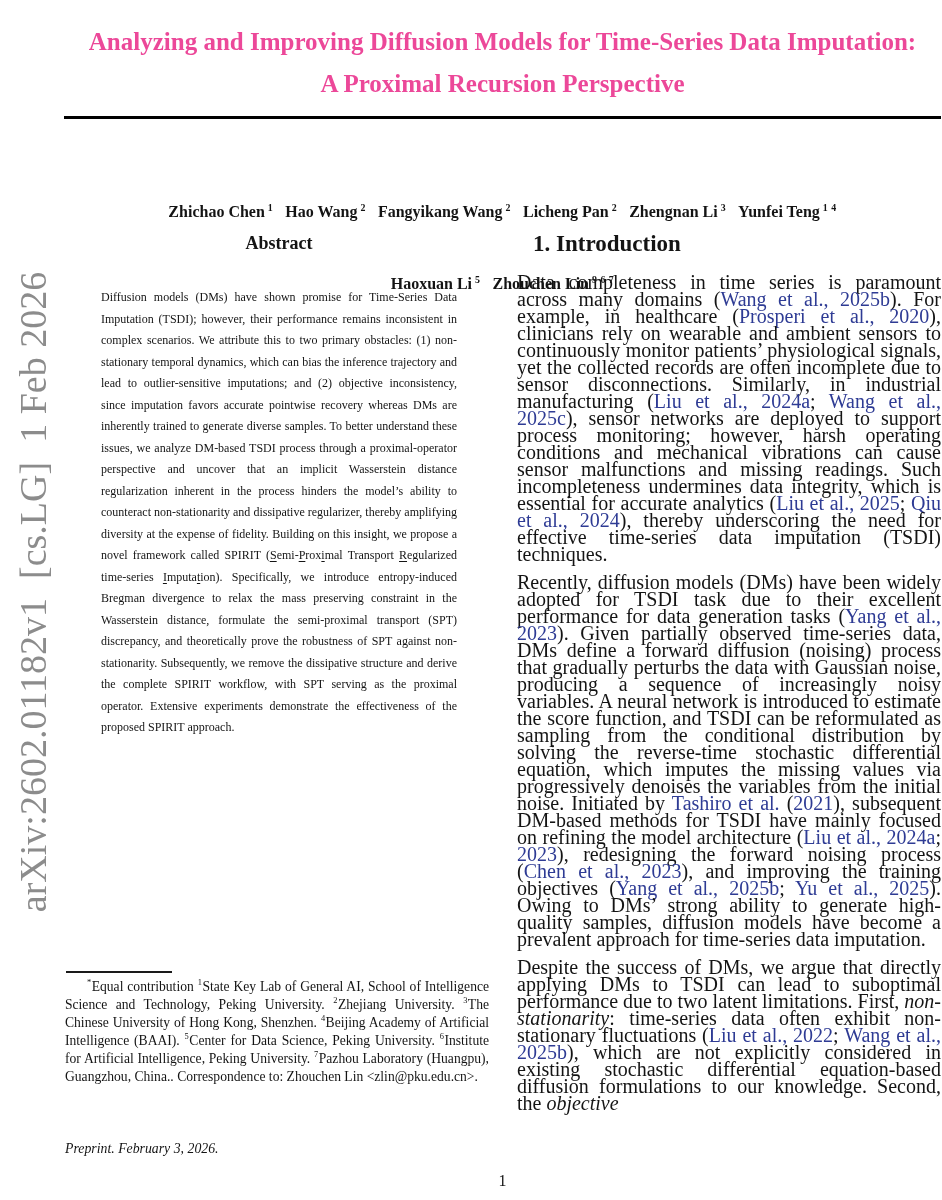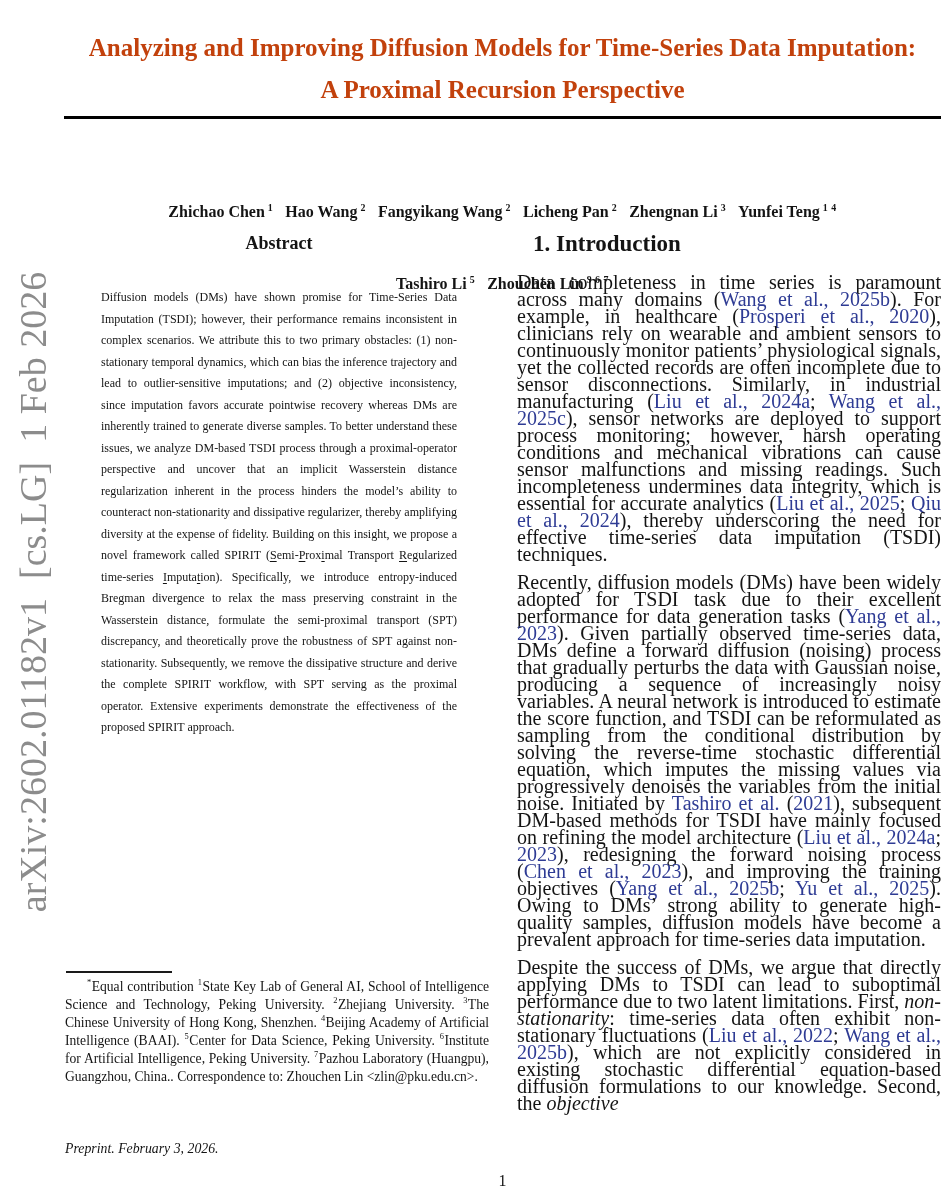--- a/index.html
+++ b/index.html
@@ -1,22 +1,22 @@
 <!DOCTYPE html>
 <html><head>
 <meta charset="utf-8">
 <style>
   html,body{margin:0;padding:0;background:#ffffff;}
   .page{
     position:relative;width:942px;height:1200px;background:#ffffff;overflow:hidden;
     font-family:"Liberation Serif","DejaVu Serif",serif;color:#141414;
   }
   .content{position:absolute;left:64px;top:0;width:877px;height:1200px;}
-  .title{position:absolute;top:27px;left:0;width:100%;text-align:center;
-         font-weight:700;font-size:25px;line-height:42px;color:#c2410c;}
+  .title{position:absolute;top:21px;left:0;width:100%;text-align:center;
+         font-weight:700;font-size:25px;line-height:42px;color:#ec4899;}
   .title-rule{position:absolute;top:116px;left:0;width:877px;height:3px;background:#000;}
   .authors{position:absolute;top:152px;left:0;width:100%;text-align:center;
            font-weight:700;font-size:16px;line-height:24px;white-space:pre-wrap;}
   .sup{font-size:0.62em;vertical-align:super;line-height:0;letter-spacing:0.5px;}
   .abs-head{position:absolute;top:233px;left:37px;width:356px;text-align:center;
             font-weight:700;font-size:18px;}
   .abs-body{position:absolute;top:287px;left:37px;width:356px;
             font-size:12px;line-height:21.5px;text-align:justify;}
   .u{text-decoration:underline;text-underline-offset:2px;}
   .cite{color:#2e3b94;}
@@ -47,21 +47,21 @@
 
     <div class="title">
       <div>Analyzing and Improving Diffusion Models for Time-Series Data Imputation:</div>
       <div>A Proximal Recursion Perspective</div>
     </div>
 
     <div class="title-rule"></div>
 
     <div class="authors">
       <div><span>Zhichao Chen</span><span class="sup"> 1</span><span>&nbsp;&nbsp;&nbsp;</span><span>Hao Wang</span><span class="sup"> 2</span><span>&nbsp;&nbsp;&nbsp;</span><span>Fangyikang Wang</span><span class="sup"> 2</span><span>&nbsp;&nbsp;&nbsp;</span><span>Licheng Pan</span><span class="sup"> 2</span><span>&nbsp;&nbsp;&nbsp;</span><span>Zhengnan Li</span><span class="sup"> 3</span><span>&nbsp;&nbsp;&nbsp;</span><span>Yunfei Teng</span><span class="sup"> 1 4</span></div>
-      <div><span>Tashiro Li</span><span class="sup"> 5</span><span>&nbsp;&nbsp;&nbsp;</span><span>Zhouchen Lin</span><span class="sup"> 9 6 7</span></div>
+      <div><span>Haoxuan Li</span><span class="sup"> 5</span><span>&nbsp;&nbsp;&nbsp;</span><span>Zhouchen Lin</span><span class="sup"> 9 6 7</span></div>
     </div>
 
     <div class="abs-head">Abstract</div>
     <div class="abs-body"><span>Diffusion models (DMs) have shown promise for Time-Series Data Imputation (TSDI); however, their performance remains inconsistent in complex scenarios. We attribute this to two primary obstacles: (1) non-stationary temporal dynamics, which can bias the inference trajectory and lead to outlier-sensitive imputations; and (2) objective inconsistency, since imputation favors accurate pointwise recovery whereas DMs are inherently trained to generate diverse samples. To better understand these issues, we analyze DM-based TSDI process through a proximal-operator perspective and uncover that an implicit Wasserstein distance regularization inherent in the process hinders the model’s ability to counteract non-stationarity and dissipative regularizer, thereby amplifying diversity at the expense of fidelity. Building on this insight, we propose a novel framework called SPIRIT (</span><span class="u">S</span><span>emi-</span><span class="u">P</span><span>rox</span><span class="u">i</span><span>mal Transport </span><span class="u">R</span><span>egularized time-series </span><span class="u">I</span><span>mputa</span><span class="u">t</span><span>ion). Specifically, we introduce entropy-induced Bregman divergence to relax the mass preserving constraint in the Wasserstein distance, formulate the semi-proximal transport (SPT) discrepancy, and theoretically prove the robustness of SPT against non-stationarity. Subsequently, we remove the dissipative structure and derive the complete SPIRIT workflow, with SPT serving as the proximal operator. Extensive experiments demonstrate the effectiveness of the proposed SPIRIT approach.</span></div>
 
     <div class="fn-rule"></div>
     <div class="footnote"><span class="sup">*</span><span>Equal contribution  </span><span class="sup">1</span><span>State Key Lab of General AI, School of Intelligence Science and Technology, Peking University. </span><span class="sup">2</span><span>Zhejiang University. </span><span class="sup">3</span><span>The Chinese University of Hong Kong, Shenzhen. </span><span class="sup">4</span><span>Beijing Academy of Artificial Intelligence (BAAI). </span><span class="sup">5</span><span>Center for Data Science, Peking University. </span><span class="sup">6</span><span>Institute for Artificial Intelligence, Peking University. </span><span class="sup">7</span><span>Pazhou Laboratory (Huangpu), Guangzhou, China.. Correspondence to: Zhouchen Lin </span><span>&lt;zlin@pku.edu.cn&gt;</span><span>.</span></div>
     <div class="preprint">Preprint. February 3, 2026.</div>
 
     <div class="right-col">

